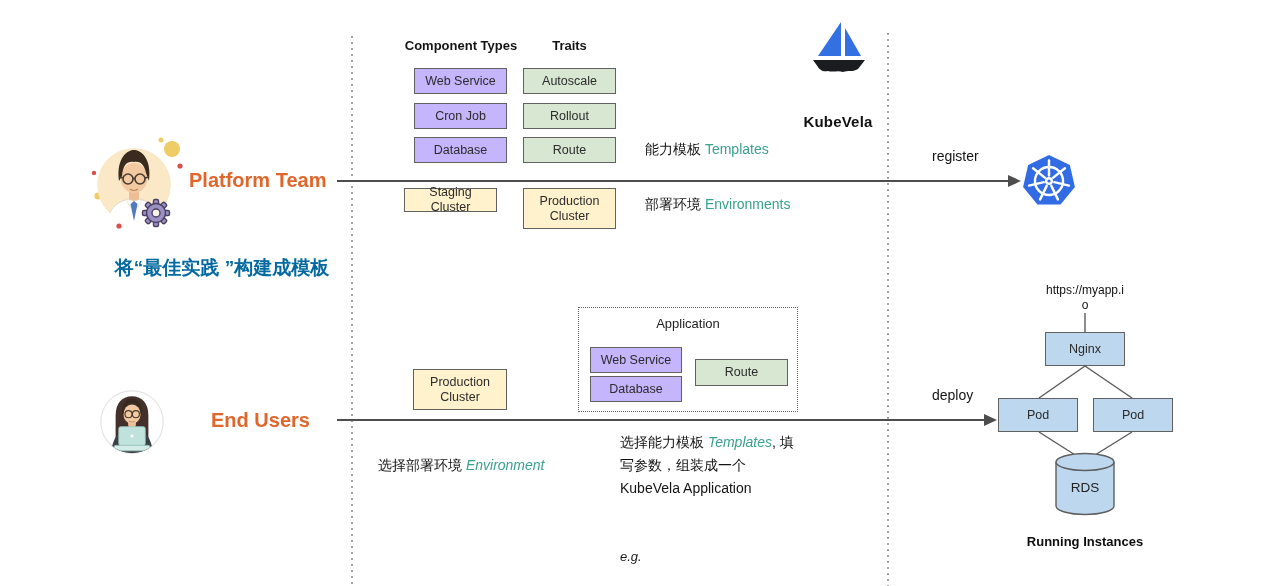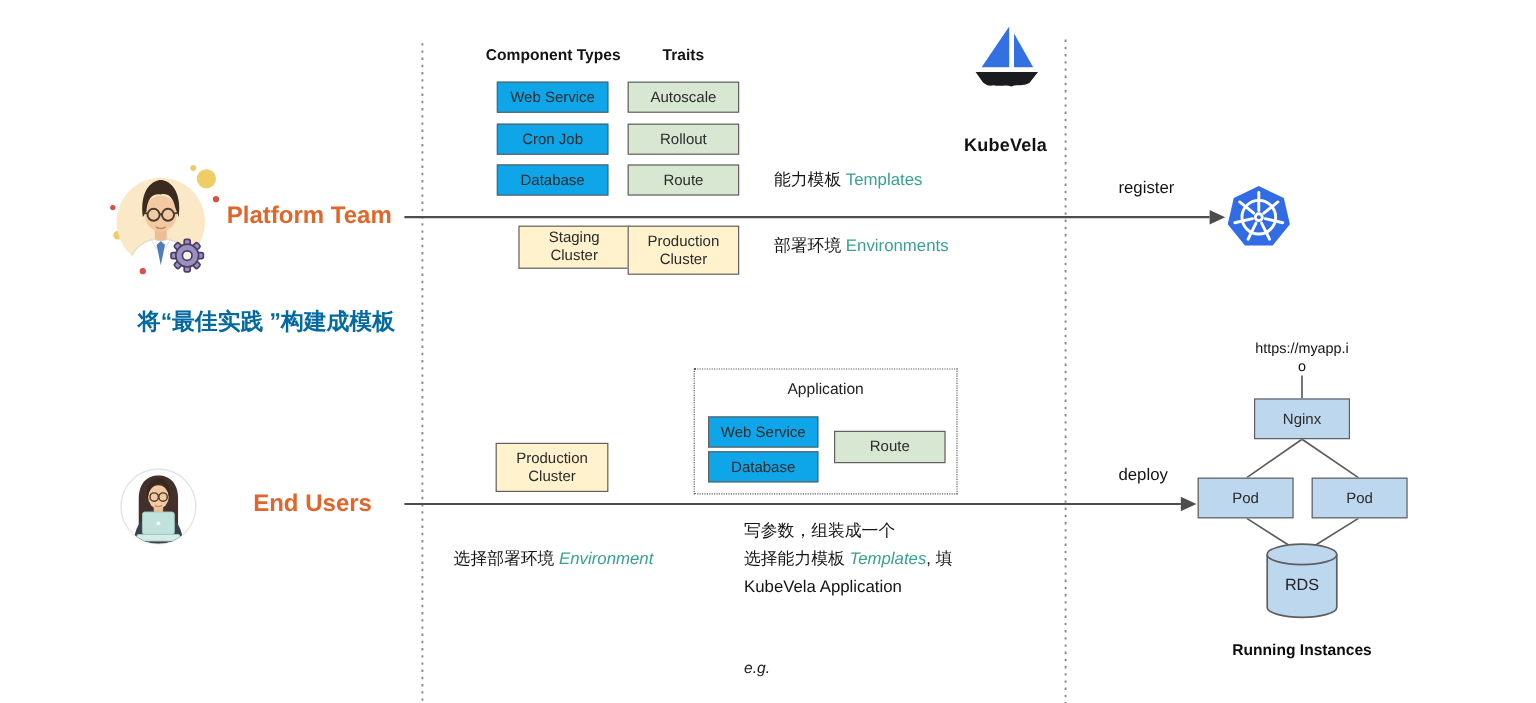--- a/index.html
+++ b/index.html
@@ -1,19 +1,19 @@
 <!DOCTYPE html>
 <html><head>
 <meta charset="utf-8">
 <style>
   body{margin:0;background:#fff;font-family:"Liberation Sans","DejaVu Sans",sans-serif;color:#1f1f1f;}
   #canvas{position:relative;width:1280px;height:586px;background:#fff;overflow:hidden;}
   .abs{position:absolute;}
   .bx{position:absolute;box-sizing:border-box;border:1.3px solid #616161;display:flex;align-items:center;justify-content:center;text-align:center;font-size:12.5px;color:#2b2b2b;line-height:1.18;padding:1px 6px;}
-  .gray{background:#0ea5e9;}
+  .gray{background:#c4b5fd;}
   .green{background:#D7E7D1;}
   .yellow{background:#FFF2CC;}
   .blue{background:#BDD7EE;}
   .hd{position:absolute;font-size:13px;font-weight:bold;color:#141414;text-align:center;}
   .name{position:absolute;font-size:20px;font-weight:600;color:#E0662B;white-space:nowrap;}
   .alabel{position:absolute;font-size:14px;color:#141414;margin-left:16px;}
   .note{position:absolute;font-size:14px;color:#141414;white-space:nowrap;}
   .teal{color:#3AA18F;}
   .it{font-style:italic;}
   .tag{position:absolute;font-size:19px;font-weight:600;color:#0369a1;text-align:center;}
@@ -57,21 +57,21 @@
   <div class="bx gray" style="left:414px;top:68px;width:93px;height:26px">Web Service</div>
   <div class="bx gray" style="left:414px;top:103px;width:93px;height:26px">Cron Job</div>
   <div class="bx gray" style="left:414px;top:137px;width:93px;height:26px">Database</div>
 
   <div class="bx green" style="left:523px;top:68px;width:93px;height:26px">Autoscale</div>
   <div class="bx green" style="left:523px;top:103px;width:93px;height:26px">Rollout</div>
   <div class="bx green" style="left:523px;top:137px;width:93px;height:26px">Route</div>
 
   <div class="note" style="left:645px;top:141px"><span>能力模板 </span><span class="teal">Templates</span></div>
 
-  <div class="bx yellow" style="left:432px;top:188px;width:93px;height:36px">Staging Cluster</div>
+  <div class="bx yellow" style="left:404px;top:188px;width:93px;height:24px">Staging Cluster</div>
   <div class="bx yellow" style="left:523px;top:188px;width:93px;height:41px">Production Cluster</div>
 
   <div class="note" style="left:645px;top:196px"><span>部署环境 </span><span class="teal">Environments</span></div>
 
   <svg class="abs" style="left:806px;top:20px" width="66" height="58" viewBox="0 0 66 58">
     <path d="M35,2 L35,36 L12,36 Z" fill="#3371E3"></path>
     <path d="M39,8 L39,36 L55,36 Z" fill="#3371E3"></path>
     <path d="M7,40 L59,40 L52,49 C46,52.5 42,50 37,52 C32,50 27,52.5 22,51 C17,52.5 13,49 12,47 Z" fill="#1A1C20"></path>
   </svg>
   <div class="vela-name" style="left:794px;top:79px;width:88px">KubeVela</div>
@@ -171,22 +171,22 @@
   <div class="bx yellow" style="left:413px;top:369px;width:94px;height:41px">Production Cluster</div>
   <div class="note" style="left:378px;top:457px"><span>选择部署环境 </span><span class="teal it">Environment</span></div>
 
   <div class="dotted-box" style="left:578px;top:307px;width:220px;height:105px"></div>
   <div class="app-title" style="left:578px;top:316px;width:220px">Application</div>
   <div class="bx gray" style="left:590px;top:347px;width:92px;height:26px">Web Service</div>
   <div class="bx gray" style="left:590px;top:376px;width:92px;height:26px">Database</div>
   <div class="bx green" style="left:695px;top:359px;width:93px;height:27px">Route</div>
 
   <div class="asm" style="left:620px;top:431px">
+    <div><span>选择能力模板 </span><span class="teal it">Templates</span><span>, 填</span></div>
     <div>写参数，组装成一个</div>
-    <div><span>选择能力模板 </span><span class="teal it">Templates</span><span>, 填</span></div>
     <div>KubeVela Application</div>
   </div>
 
   <div class="ex" style="left:620px;top:511px">
     <div>e.g.</div>
     
     
     
   </div>
 

